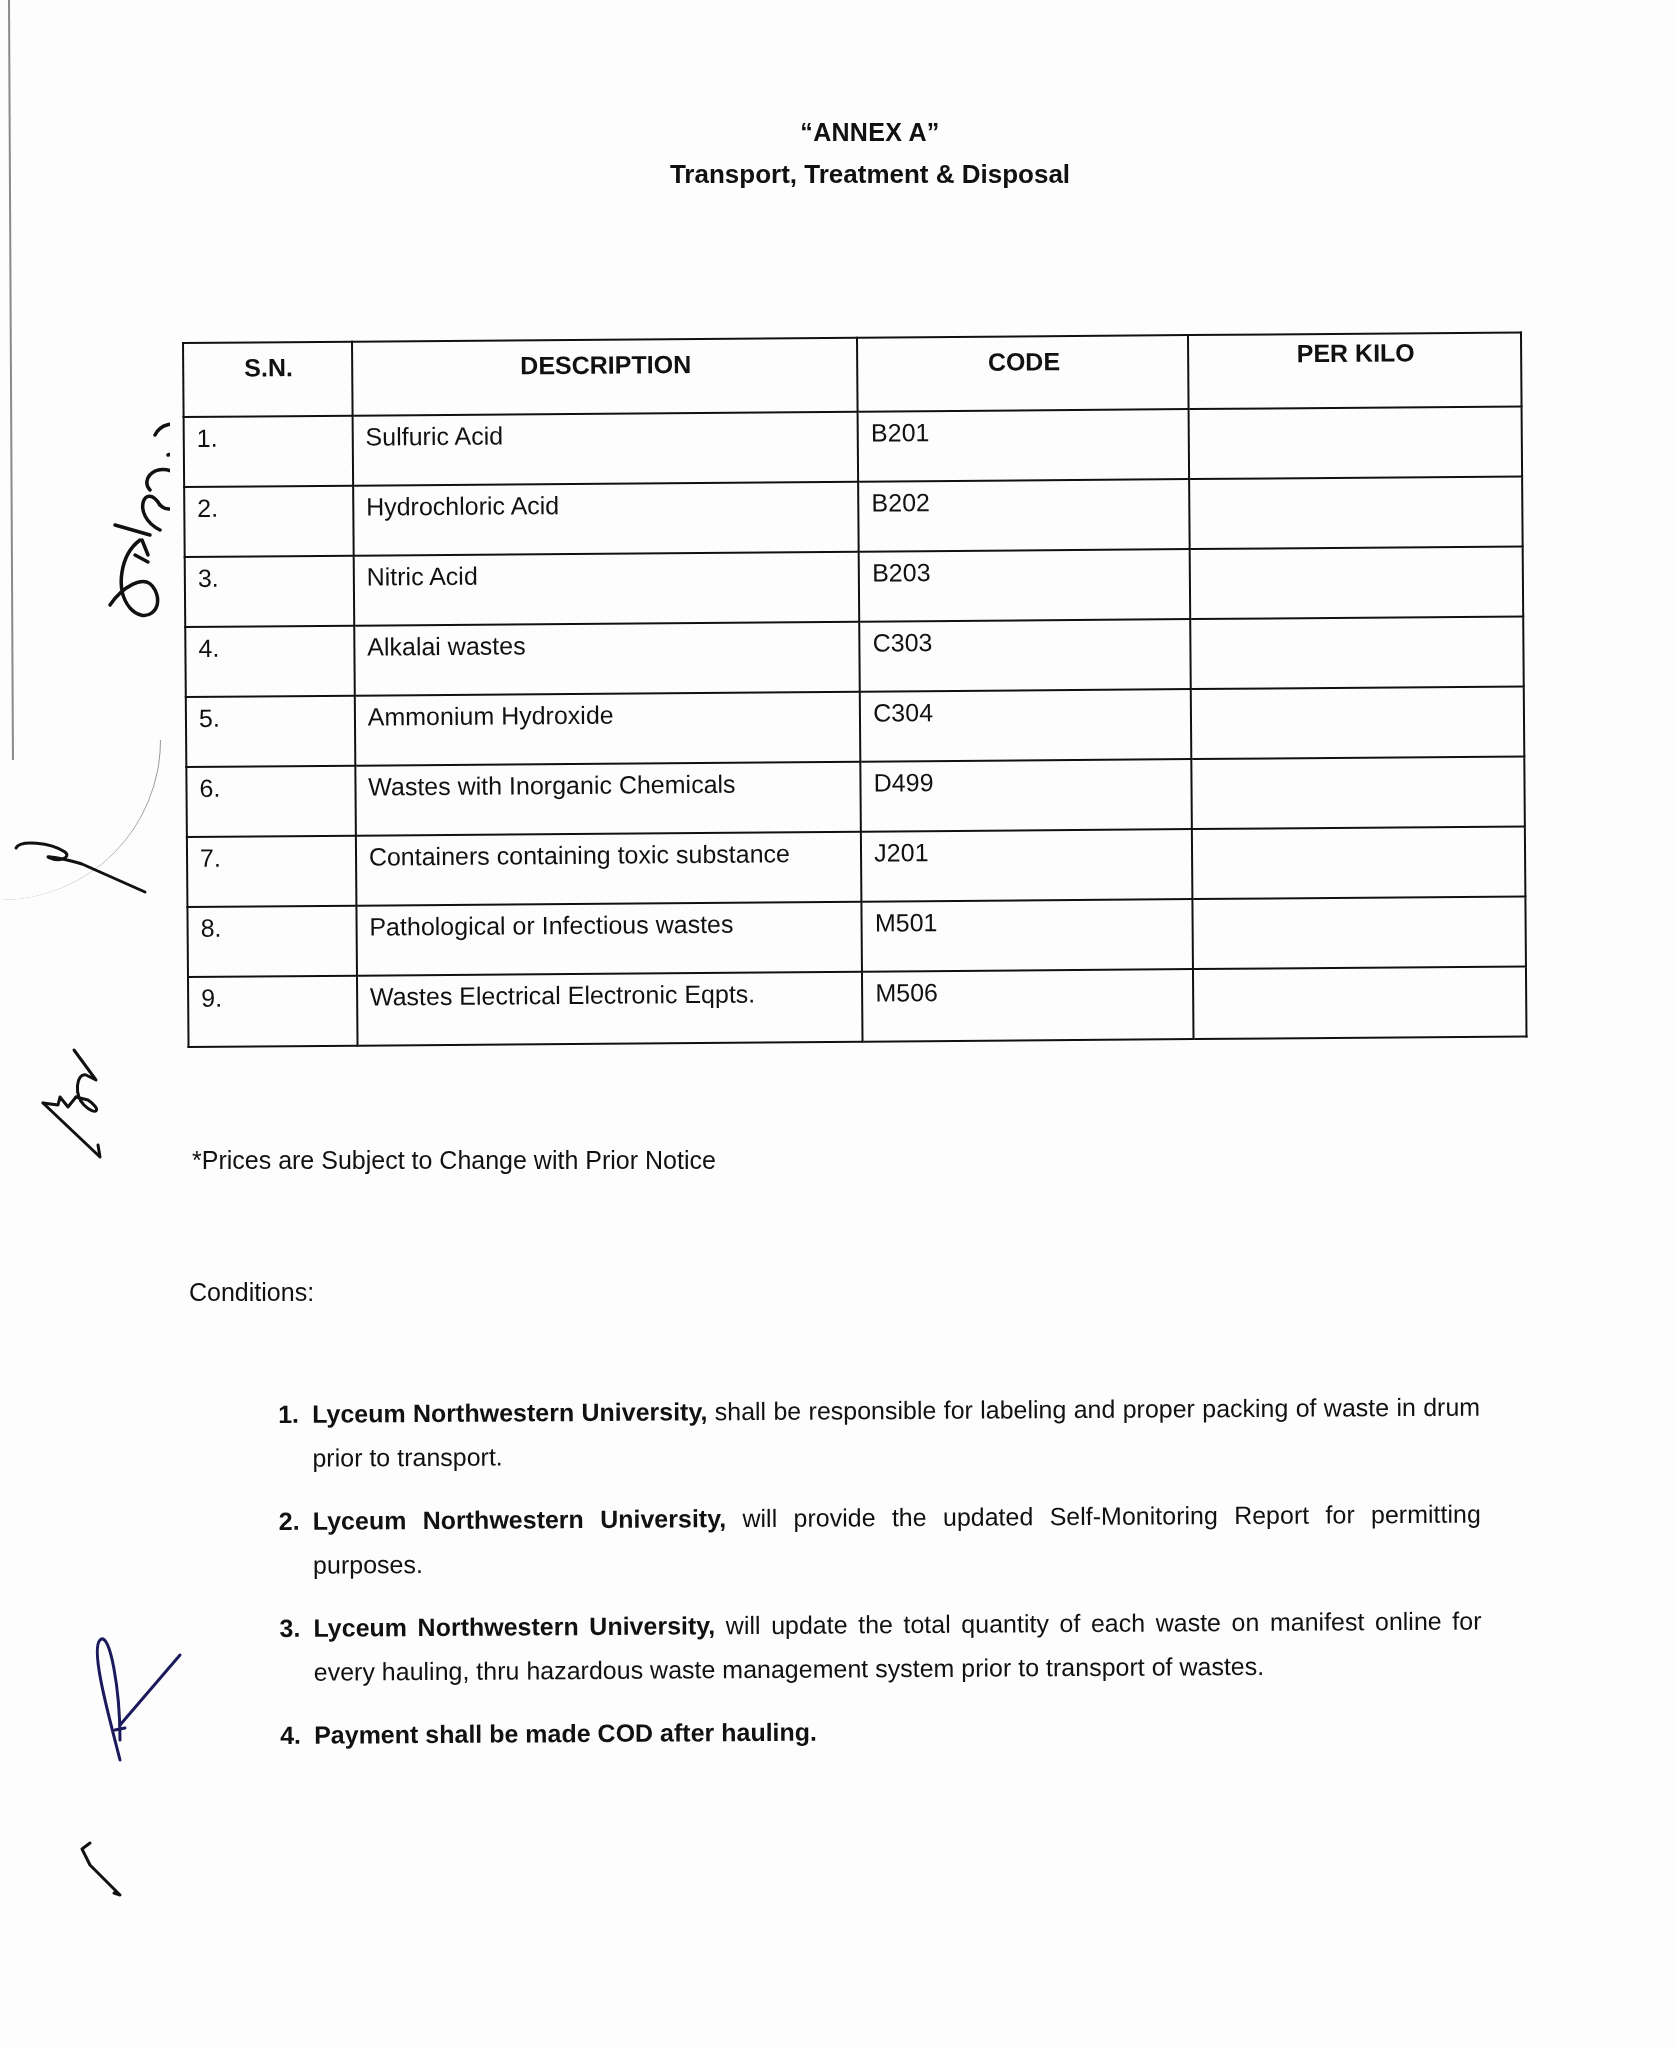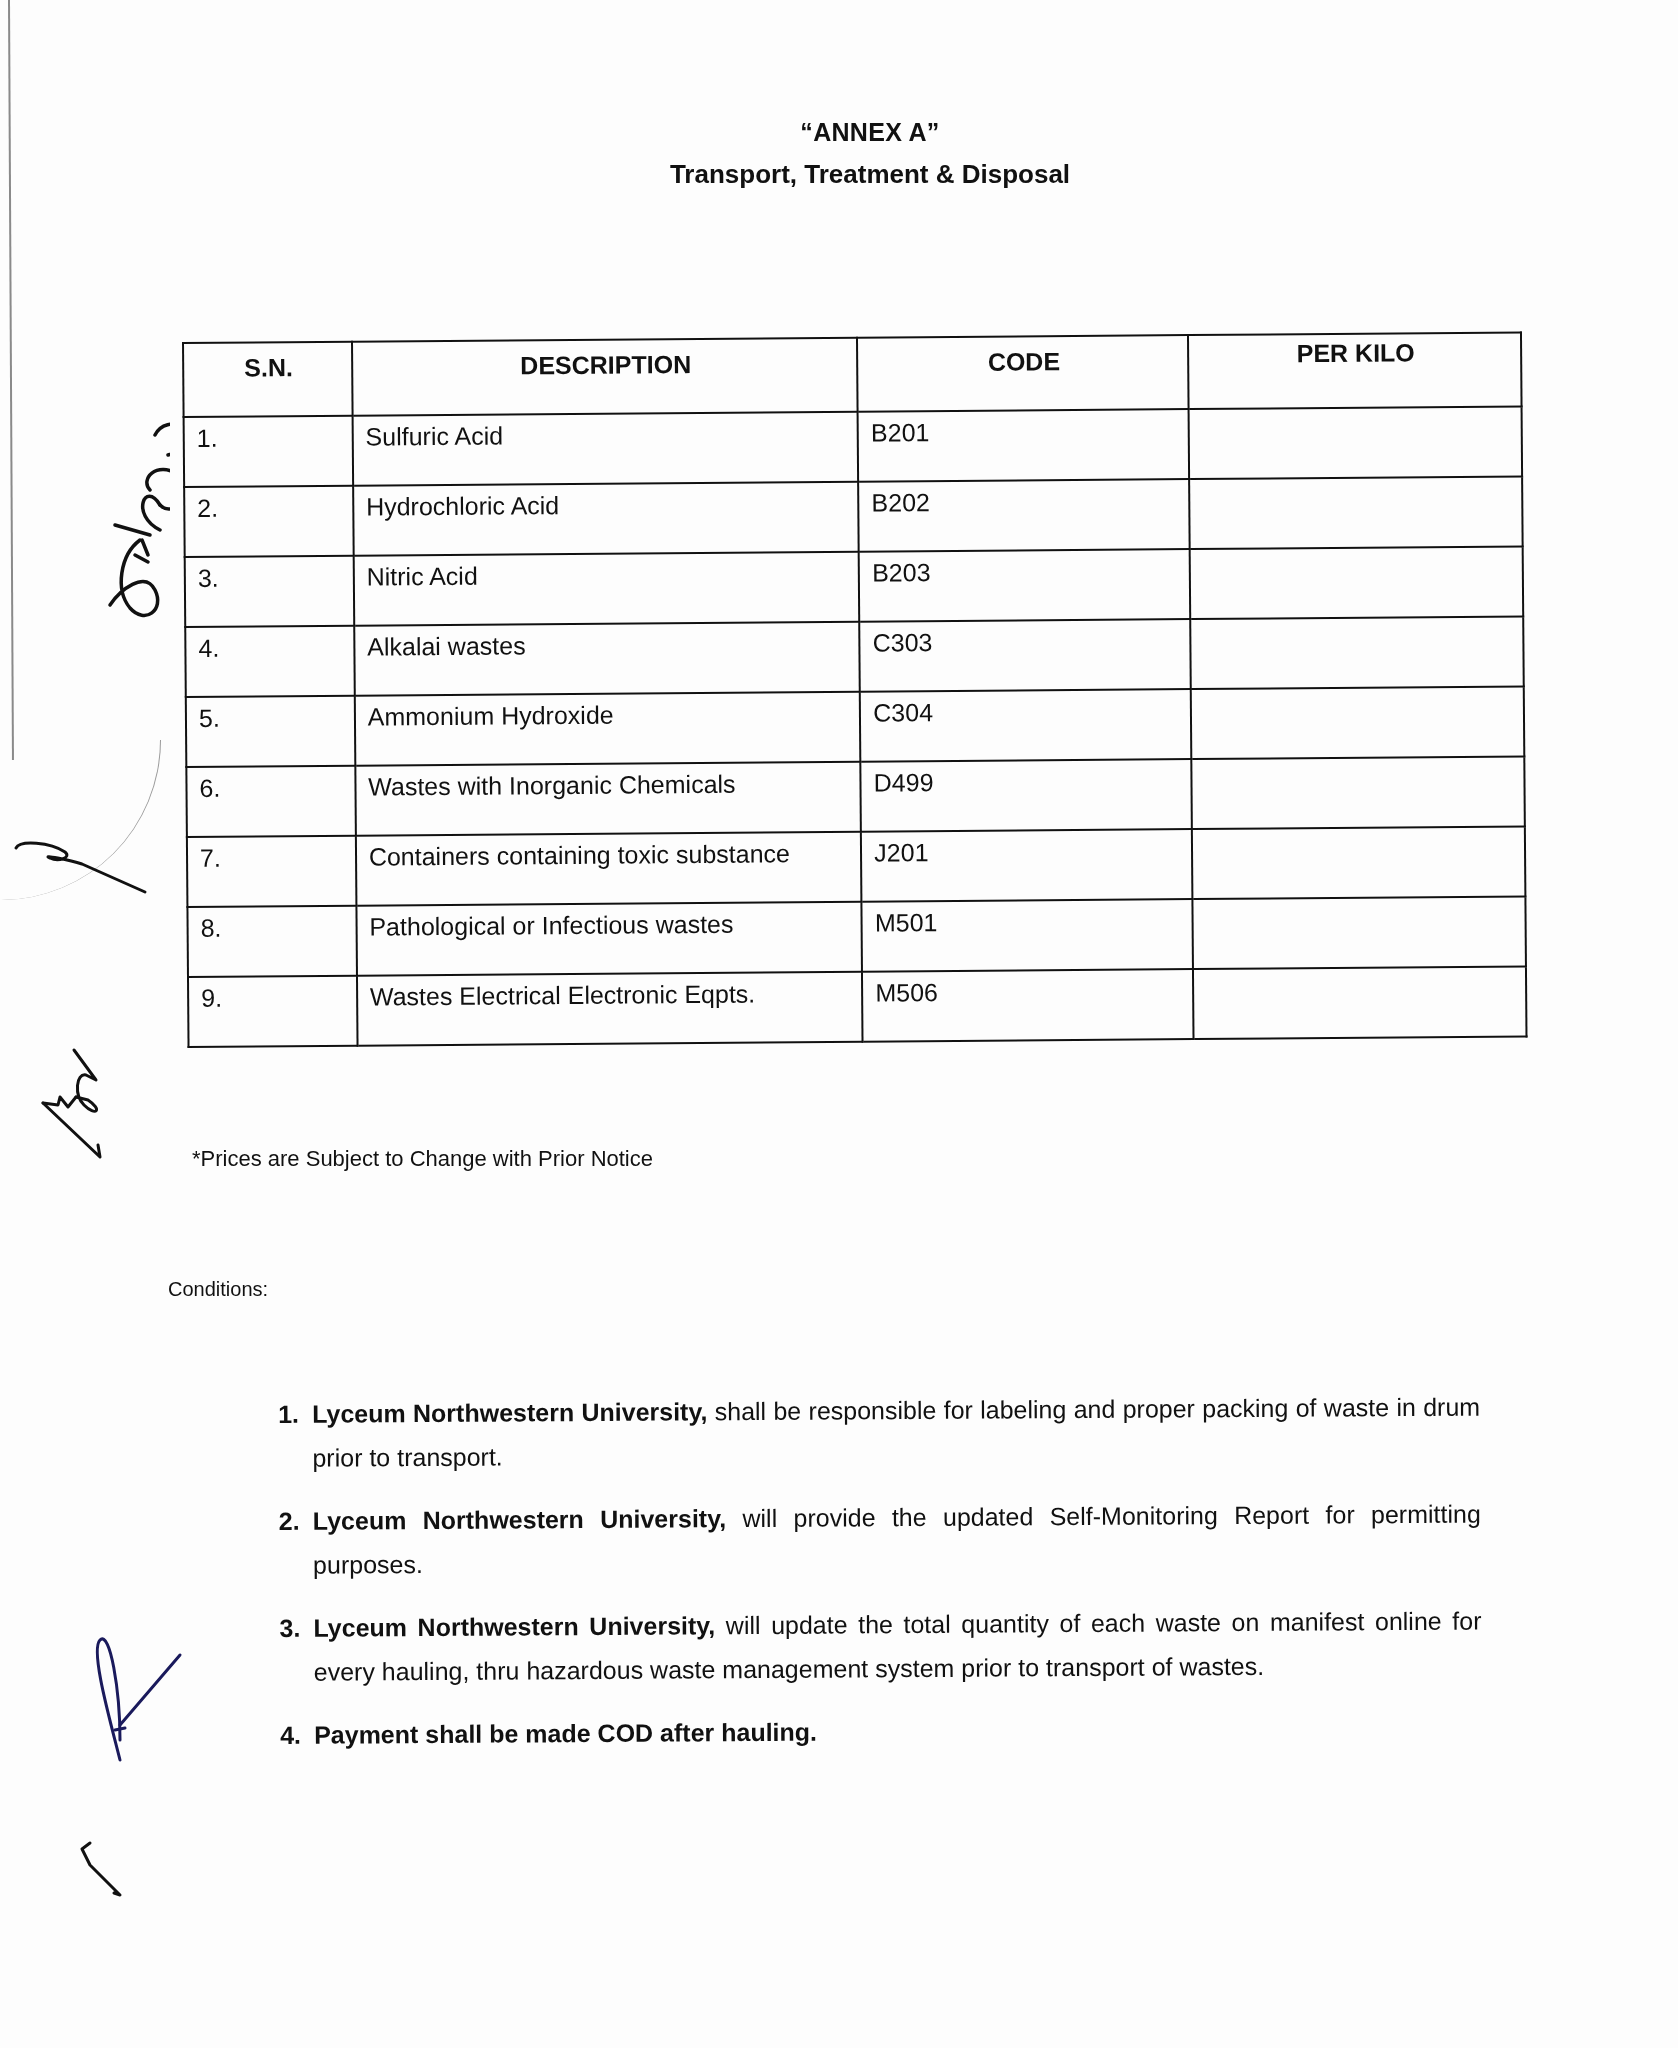--- a/index.html
+++ b/index.html
@@ -81,27 +81,27 @@
       padding-top: 4px;
     }
     .col-sn { width: 153px; }
     .col-desc { width: 508px; }
     .col-code { width: 327px; }
     .col-price { width: 330px; }
     .note {
       position: absolute;
       left: 192px;
       top: 1146px;
-      font-size: 22px;
+      font-size: 25px;
     }
     .conditions-heading {
       position: absolute;
-      left: 168px;
+      left: 189px;
       top: 1278px;
-      font-size: 20px;
+      font-size: 25px;
     }
     .conditions-list {
       position: absolute;
       left: 260px;
       top: 1392px;
       width: 1220px;
       font-size: 25px;
       line-height: 44px;
       margin: 0;
       padding: 0;

